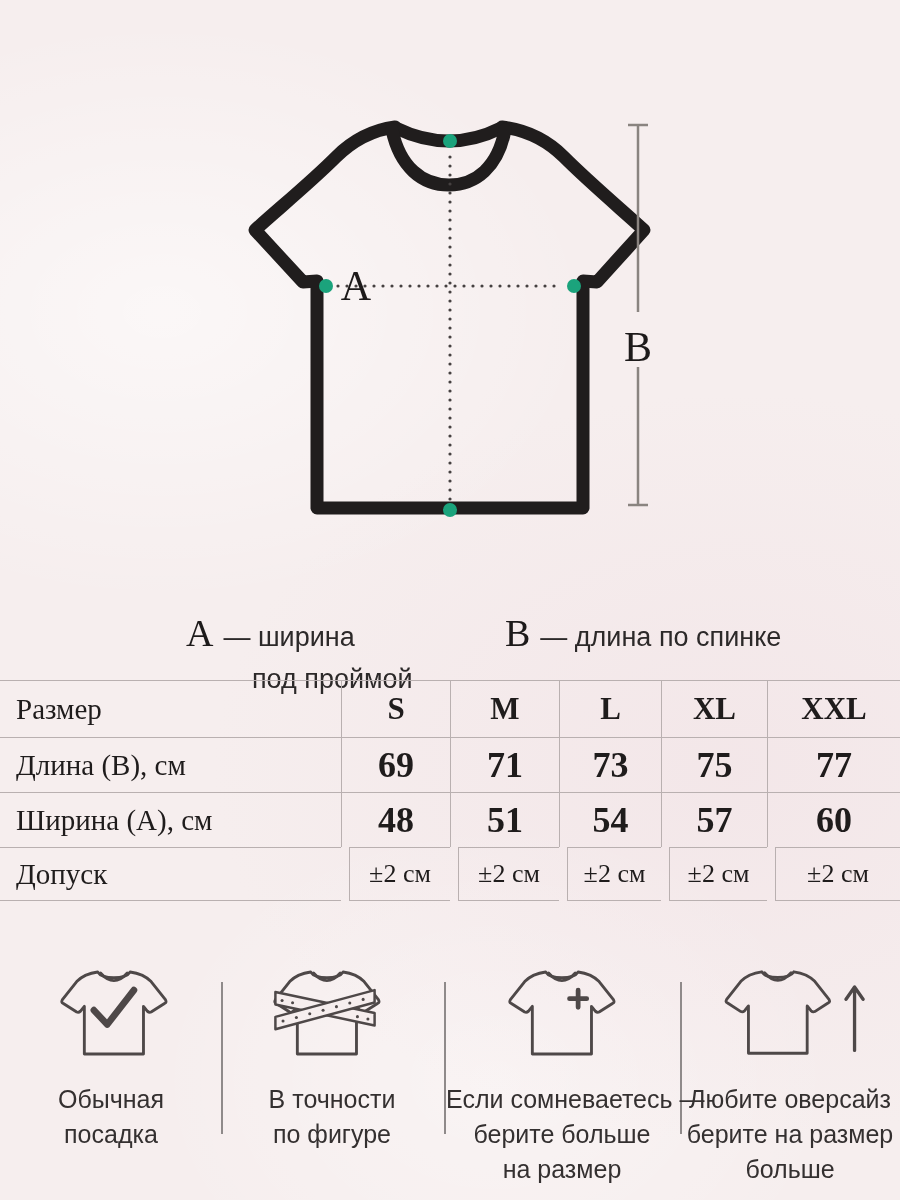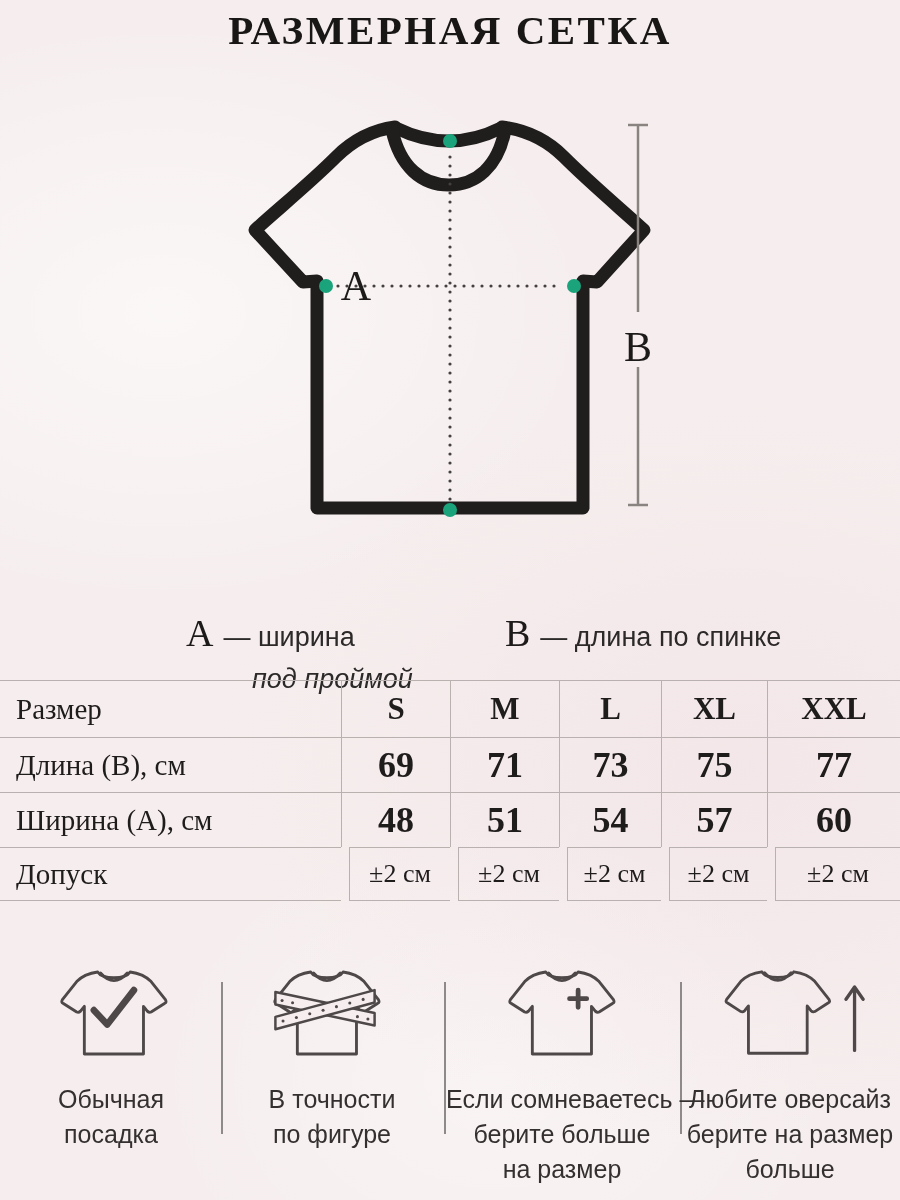--- a/index.html
+++ b/index.html
@@ -31,21 +31,21 @@
   }
   
   .diagram{position:absolute;left:230px;top:105px;width:470px;height:440px;}
   .dotted{stroke:#454040;stroke-width:3.2;stroke-dasharray:0 9;stroke-linecap:round;fill:none;}
   .dlabel{font-family:"Liberation Serif", serif;font-size:42px;fill:#1d1a1a;}
   
   .legend-item{position:absolute;top:574px;white-space:nowrap;}
   .legend-line1{display:flex;align-items:baseline;}
   .legend-letter{font-family:"Liberation Serif", serif;font-size:38px;color:#1d1a1a;}
   .legend-sans{font-family:"Liberation Sans", sans-serif;font-size:27px;color:#2c2929;margin-left:10px;margin-top:48px;}
-  .legend-line2{font-family:"Liberation Sans", sans-serif;font-size:27px;color:#2c2929;margin-top:9px;padding-left:66px;font-style:italic;}
+  .legend-line2{font-family:"Liberation Sans", sans-serif;font-size:27px;color:#2c2929;margin-top:9px;padding-left:66px;}
   
   .size-table{
     position:absolute;left:0;top:680px;width:900px;
     display:grid;
     grid-template-columns:341px 109px 109px 102px 106px 133px;
     grid-template-rows:57px 55px 55px 54px;
   }
   .cell{
     border-top:1.5px solid var(--tline);
     display:flex;align-items:center;justify-content:center;
@@ -70,21 +70,20 @@
     position:absolute;top:1082px;text-align:center;
     font-family:"Liberation Sans", sans-serif;font-size:25px;line-height:35px;color:var(--caption);
     white-space:nowrap;
   }
 </style>
 </head>
 <body>
 
 <div class="page">
 
-  <div class="title">РАЗМЕРНАЯ СЕТКА</div>
 
   <svg class="diagram" viewBox="0 0 470 440">
 
     <g fill="none" stroke="#201d1d" stroke-width="13" stroke-linejoin="round" stroke-linecap="round">
       <path d="M165,22 C143,25 122,36 106,52 C80,78 48,104 25,125 L73,177 L87,176 L87,403 L353,403 L353,176 L367,177 L414,125 C391,104 360,78 334,52 C318,36 297,25 272,22"></path>
       <path d="M166,23 Q219,49 271,23"></path>
       <path d="M162,25 C170,62 192,80 219,80 C246,80 268,62 275,25"></path>
     </g>
 
     <path class="dotted" d="M220,52 L220,396"></path>

